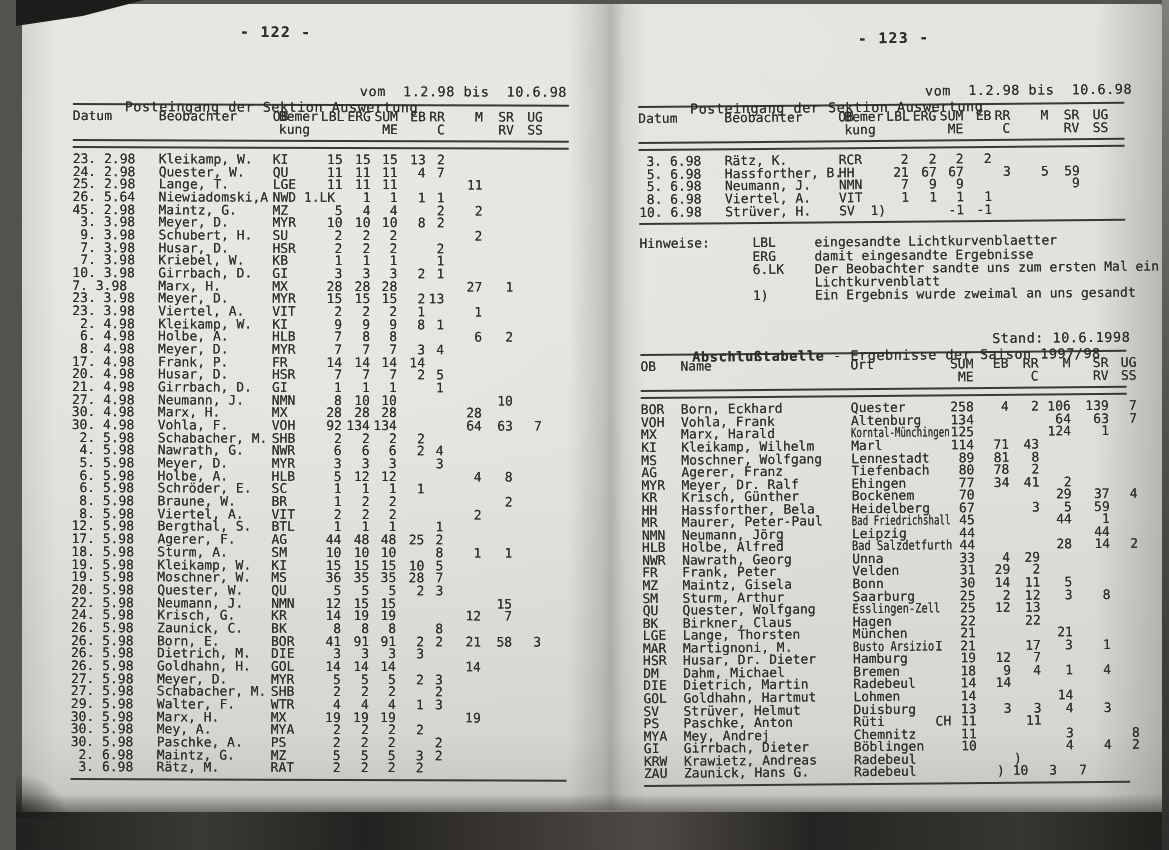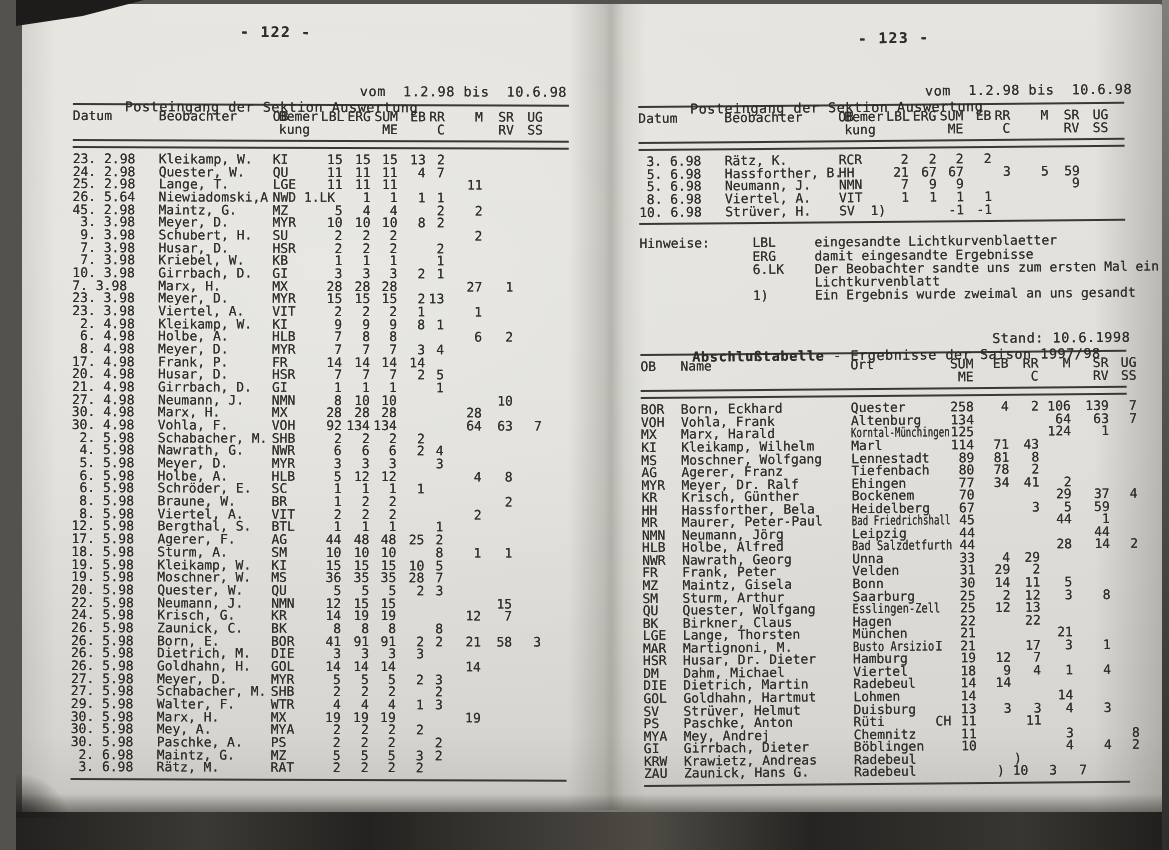--- a/index.html
+++ b/index.html
@@ -202,21 +202,21 @@
         <div class="r ab-r"><span class="c l">HLB</span><span class="c l">Holbe, Alfred</span><span class="c l sq80">Bad Salzdetfurth</span><span class="c l land"></span><span class="c">44</span><span class="c"></span><span class="c"></span><span class="c">28</span><span class="c">14</span><span class="c">2</span></div>
         <div class="r ab-r"><span class="c l">NWR</span><span class="c l">Nawrath, Georg</span><span class="c l">Unna</span><span class="c l land"></span><span class="c">33</span><span class="c">4</span><span class="c">29</span><span class="c"></span><span class="c"></span><span class="c"></span></div>
         <div class="r ab-r"><span class="c l">FR</span><span class="c l">Frank, Peter</span><span class="c l">Velden</span><span class="c l land"></span><span class="c">31</span><span class="c">29</span><span class="c">2</span><span class="c"></span><span class="c"></span><span class="c"></span></div>
         <div class="r ab-r"><span class="c l">MZ</span><span class="c l">Maintz, Gisela</span><span class="c l">Bonn</span><span class="c l land"></span><span class="c">30</span><span class="c">14</span><span class="c">11</span><span class="c">5</span><span class="c"></span><span class="c"></span></div>
         <div class="r ab-r"><span class="c l">SM</span><span class="c l">Sturm, Arthur</span><span class="c l">Saarburg</span><span class="c l land"></span><span class="c">25</span><span class="c">2</span><span class="c">12</span><span class="c">3</span><span class="c">8</span><span class="c"></span></div>
         <div class="r ab-r"><span class="c l">QU</span><span class="c l">Quester, Wolfgang</span><span class="c l sq80">Esslingen-Zell</span><span class="c l land"></span><span class="c">25</span><span class="c">12</span><span class="c">13</span><span class="c"></span><span class="c"></span><span class="c"></span></div>
         <div class="r ab-r"><span class="c l">BK</span><span class="c l">Birkner, Claus</span><span class="c l">Hagen</span><span class="c l land"></span><span class="c">22</span><span class="c"></span><span class="c">22</span><span class="c"></span><span class="c"></span><span class="c"></span></div>
         <div class="r ab-r"><span class="c l">LGE</span><span class="c l">Lange, Thorsten</span><span class="c l">München</span><span class="c l land"></span><span class="c">21</span><span class="c"></span><span class="c"></span><span class="c">21</span><span class="c"></span><span class="c"></span></div>
         <div class="r ab-r"><span class="c l">MAR</span><span class="c l">Martignoni, M.</span><span class="c l sq80">Busto Arsizio</span><span class="c l land">I</span><span class="c">21</span><span class="c"></span><span class="c">17</span><span class="c">3</span><span class="c">1</span><span class="c"></span></div>
         <div class="r ab-r"><span class="c l">HSR</span><span class="c l">Husar, Dr. Dieter</span><span class="c l">Hamburg</span><span class="c l land"></span><span class="c">19</span><span class="c">12</span><span class="c">7</span><span class="c"></span><span class="c"></span><span class="c"></span></div>
-        <div class="r ab-r"><span class="c l">DM</span><span class="c l">Dahm, Michael</span><span class="c l">Viertel</span><span class="c l land"></span><span class="c">18</span><span class="c">9</span><span class="c">4</span><span class="c">1</span><span class="c">4</span><span class="c"></span></div>
+        <div class="r ab-r"><span class="c l">DM</span><span class="c l">Dahm, Michael</span><span class="c l">Bremen</span><span class="c l land"></span><span class="c">18</span><span class="c">9</span><span class="c">4</span><span class="c">1</span><span class="c">4</span><span class="c"></span></div>
         <div class="r ab-r"><span class="c l">DIE</span><span class="c l">Dietrich, Martin</span><span class="c l">Radebeul</span><span class="c l land"></span><span class="c">14</span><span class="c">14</span><span class="c"></span><span class="c"></span><span class="c"></span><span class="c"></span></div>
         <div class="r ab-r"><span class="c l">GOL</span><span class="c l">Goldhahn, Hartmut</span><span class="c l">Lohmen</span><span class="c l land"></span><span class="c">14</span><span class="c"></span><span class="c"></span><span class="c">14</span><span class="c"></span><span class="c"></span></div>
         <div class="r ab-r"><span class="c l">SV</span><span class="c l">Strüver, Helmut</span><span class="c l">Duisburg</span><span class="c l land"></span><span class="c">13</span><span class="c">3</span><span class="c">3</span><span class="c">4</span><span class="c">3</span><span class="c"></span></div>
         <div class="r ab-r"><span class="c l">PS</span><span class="c l">Paschke, Anton</span><span class="c l">Rüti</span><span class="c l land">CH</span><span class="c">11</span><span class="c"></span><span class="c">11</span><span class="c"></span><span class="c"></span><span class="c"></span></div>
         <div class="r ab-r"><span class="c l">MYA</span><span class="c l">Mey, Andrej</span><span class="c l">Chemnitz</span><span class="c l land"></span><span class="c">11</span><span class="c"></span><span class="c"></span><span class="c">3</span><span class="c"></span><span class="c">8</span></div>
         <div class="r ab-r"><span class="c l">GI</span><span class="c l">Girrbach, Dieter</span><span class="c l">Böblingen</span><span class="c l land"></span><span class="c">10</span><span class="c"></span><span class="c"></span><span class="c">4</span><span class="c">4</span><span class="c">2</span></div>
         <div class="r ab-r"><span class="c l">KRW</span><span class="c l">Krawietz, Andreas</span><span class="c l">Radebeul</span><span class="c l land"></span><span class="c nudge">)</span><span class="c nudge"></span><span class="c nudge"></span><span class="c"></span><span class="c"></span><span class="c"></span></div>
         <div class="r ab-r"><span class="c l">ZAU</span><span class="c l">Zaunick, Hans G.</span><span class="c l">Radebeul</span><span class="c l land"></span><span class="c nudge">) 10</span><span class="c nudge">3</span><span class="c nudge">7</span><span class="c"></span><span class="c"></span><span class="c"></span></div>
       </div>
     <div class="gap-s"></div>

